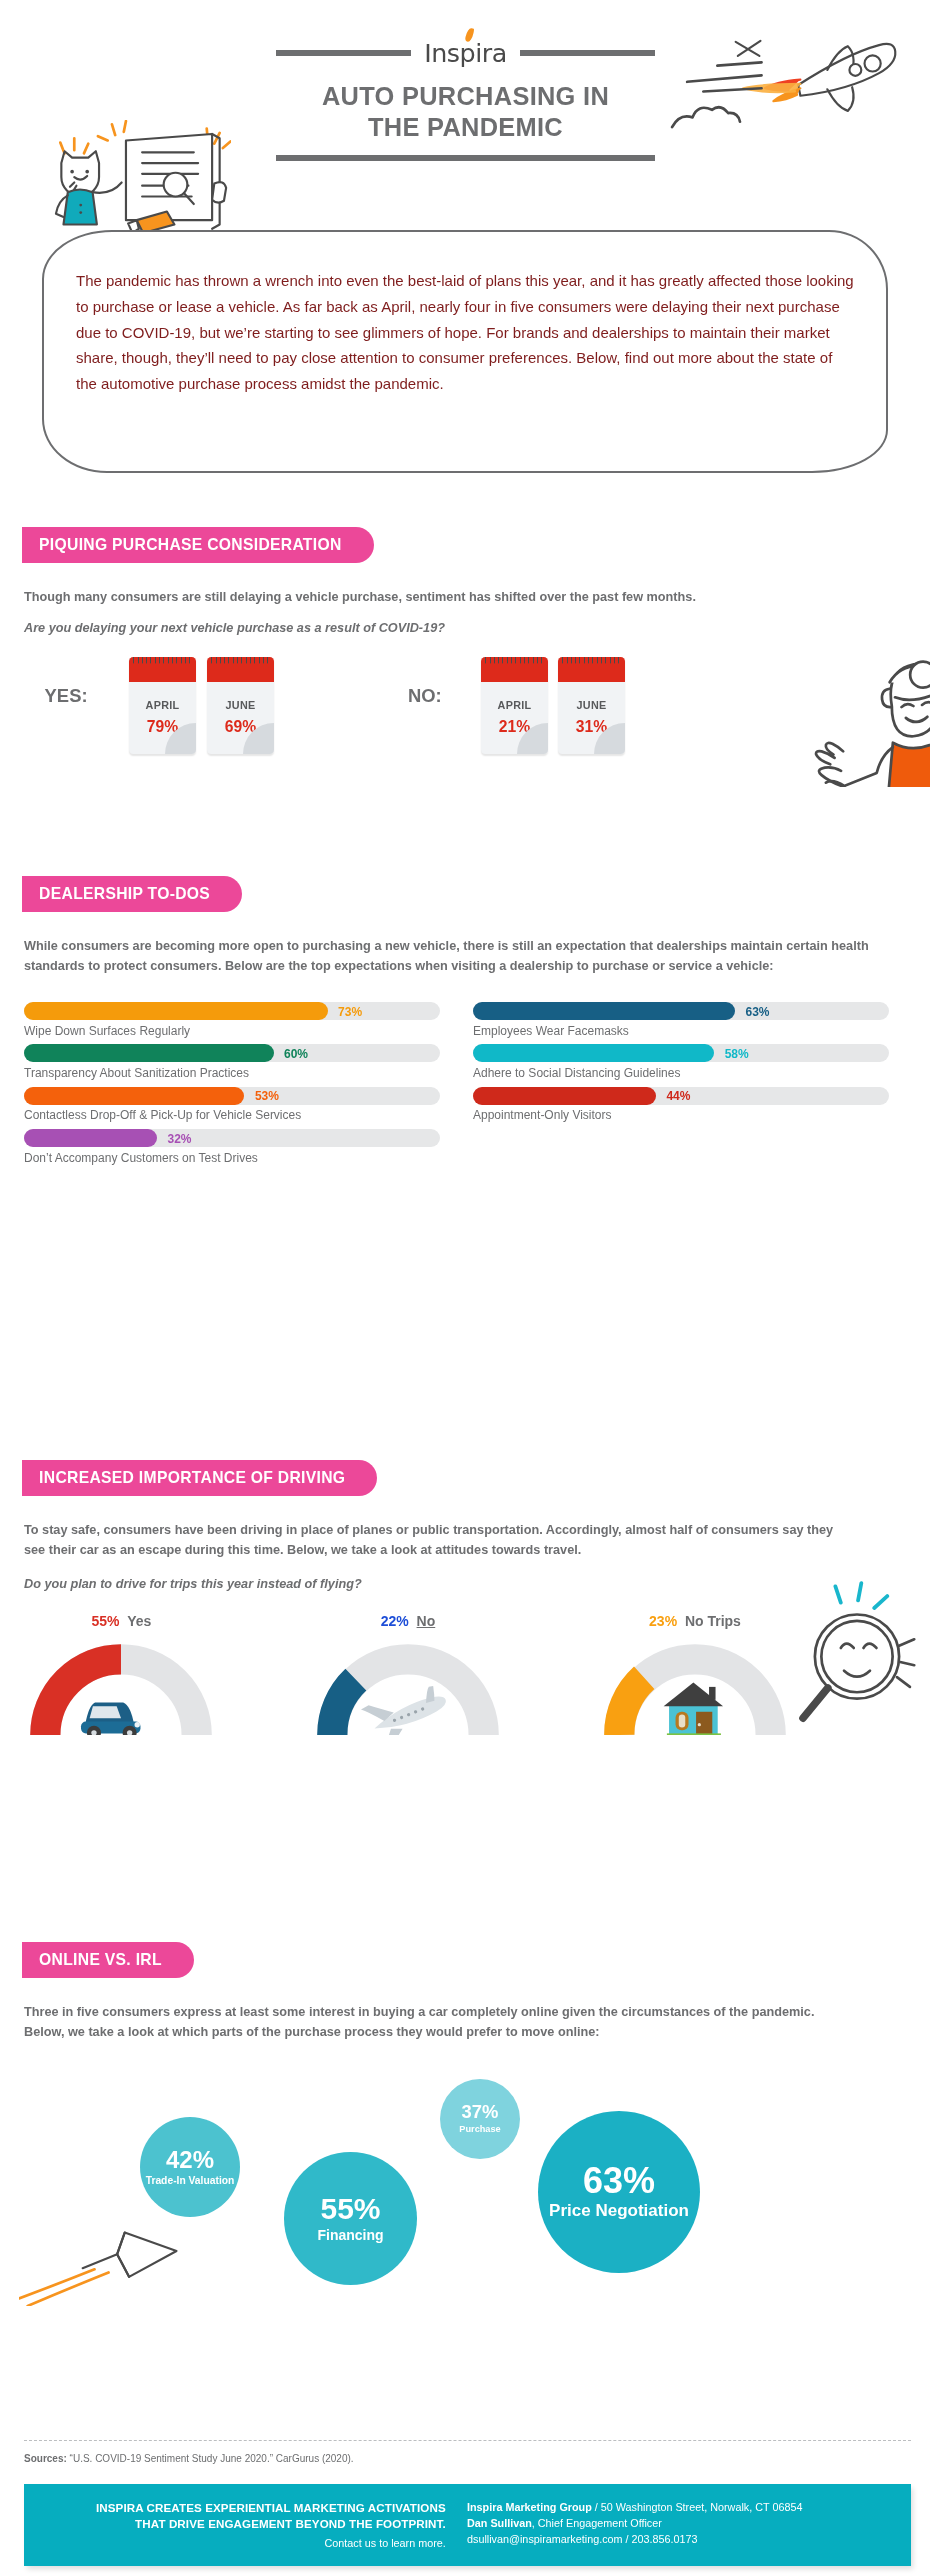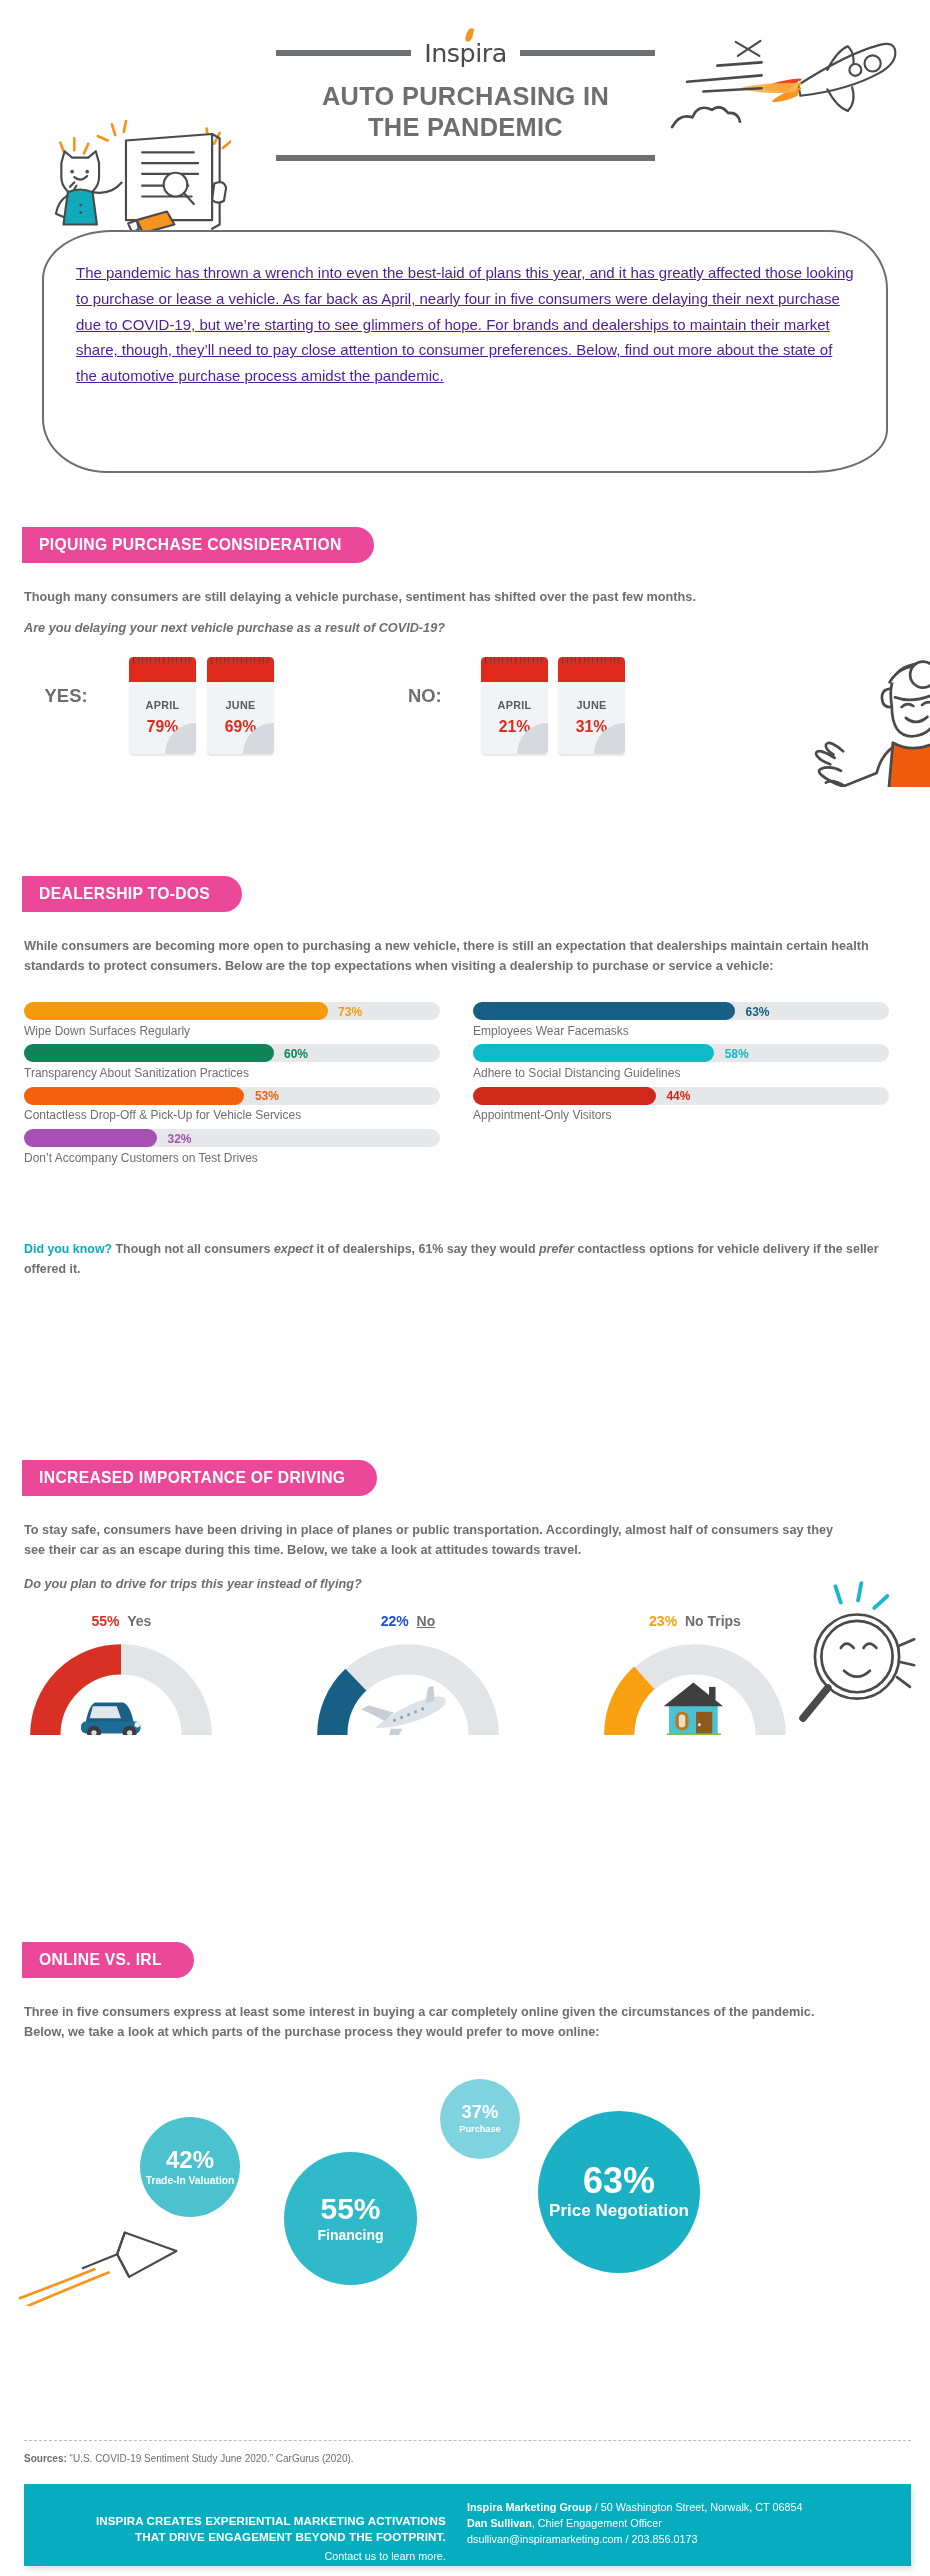--- a/index.html
+++ b/index.html
@@ -49,24 +49,23 @@
   .cloud {
     position: absolute; left: 42px; top: 230px; width: 846px; height: 243px;
   }
   .cloud-body {
     position: absolute; inset: 0;
     border: 2.7px solid #6d6e70;
     border-radius: 70px 59px 76px 65px / 49px 59px 43px 54px;
     background: #fff;
   }
   .cloud-text {
-    position: absolute; left: 34px; top: 30px; width: 779px;
-    font-size: 15px; line-height: 1.72; color: #4c1d95; font-weight: 400;
+    position: absolute; left: 34px; top: 38px; width: 779px;
+    font-size: 15px; line-height: 1.72; color: #7f1d1d; font-weight: 400;
     font-family: "Liberation Sans", sans-serif;
-    text-decoration: underline;
   }
 
   
   .pill {
     display: inline-block;
     background: #ec4899;
     color: #fff;
     font-size: 15.7px; font-weight: 700; letter-spacing: 0.3px;
     padding: 8.7px 32px 9.2px 17.3px;
     border-radius: 0 21.6px 21.6px 0;
@@ -156,21 +155,21 @@
     border-top: 1.1px dashed #bcbec0;
   }
   .sources { position: absolute; left: 24px; font-size: 10px; color: #6d6e70; }
   .sources b { font-weight: 700; }
   .footer-box {
     position: absolute; left: 24px; width: 887px; height: 82px;
     background: #06adbf; color: #fff;
     box-shadow: 3.2px 4.3px 5.4px rgba(0,0,0,0.13);
   }
   .f-left {
-    position: absolute; left: 10.8px; top: 29px; width: 411px; text-align: right;
+    position: absolute; left: 10.8px; top: 16px; width: 411px; text-align: right;
   }
   .f-left .l1 { font-size: 11.6px; font-weight: 700; line-height: 1.38; letter-spacing: 0.1px;}
   .f-left .l3 { font-size: 10.8px; font-weight: 400; margin-top: 4.9px; }
   .f-right { position: absolute; left: 443px; top: 14.6px; width: 433px; }
   .f-right div { font-size: 10.8px; line-height: 1.5; }
   .f-right b { font-weight: 700; }
 </style>
 </head>
 <body>
 
@@ -409,23 +408,20 @@
         <div class="bar-item">
           <div class="bar-track">
             <div class="bar-fill" style="width:44%; background:#cf291b;"></div>
             <div class="bar-val" style="left:46.5%; color:#cf291b;">44%</div>
           </div>
           <div class="bar-label">Appointment-Only Visitors</div>
         </div>
       </div>
     </div>
 
-    <div class="dyk" style="margin-top:9.7px; width:865px;">
-      <b>Did you know?</b><span> Though not all consumers </span><i>expect</i><span> it of dealerships, 61% say they would </span><i>prefer</i><span> contactless options for vehicle delivery if the seller offered it.</span>
-    </div>
   </div>
 
   <div class="sec" style="top:1460px;">
     <div class="pill">INCREASED IMPORTANCE OF DRIVING</div>
 
     <div class="body-text" style="margin-top:24px; width:811px;">To stay safe, consumers have been driving in place of planes or public transportation. Accordingly, almost half of consumers say they see their car as an escape during this time. Below, we take a look at attitudes towards travel.</div>
 
     <div class="q-text" style="margin-top:16px;">Do you plan to drive for trips this year instead of flying?</div>
 
     <div class="gauges" style="margin-top:21.6px;">

